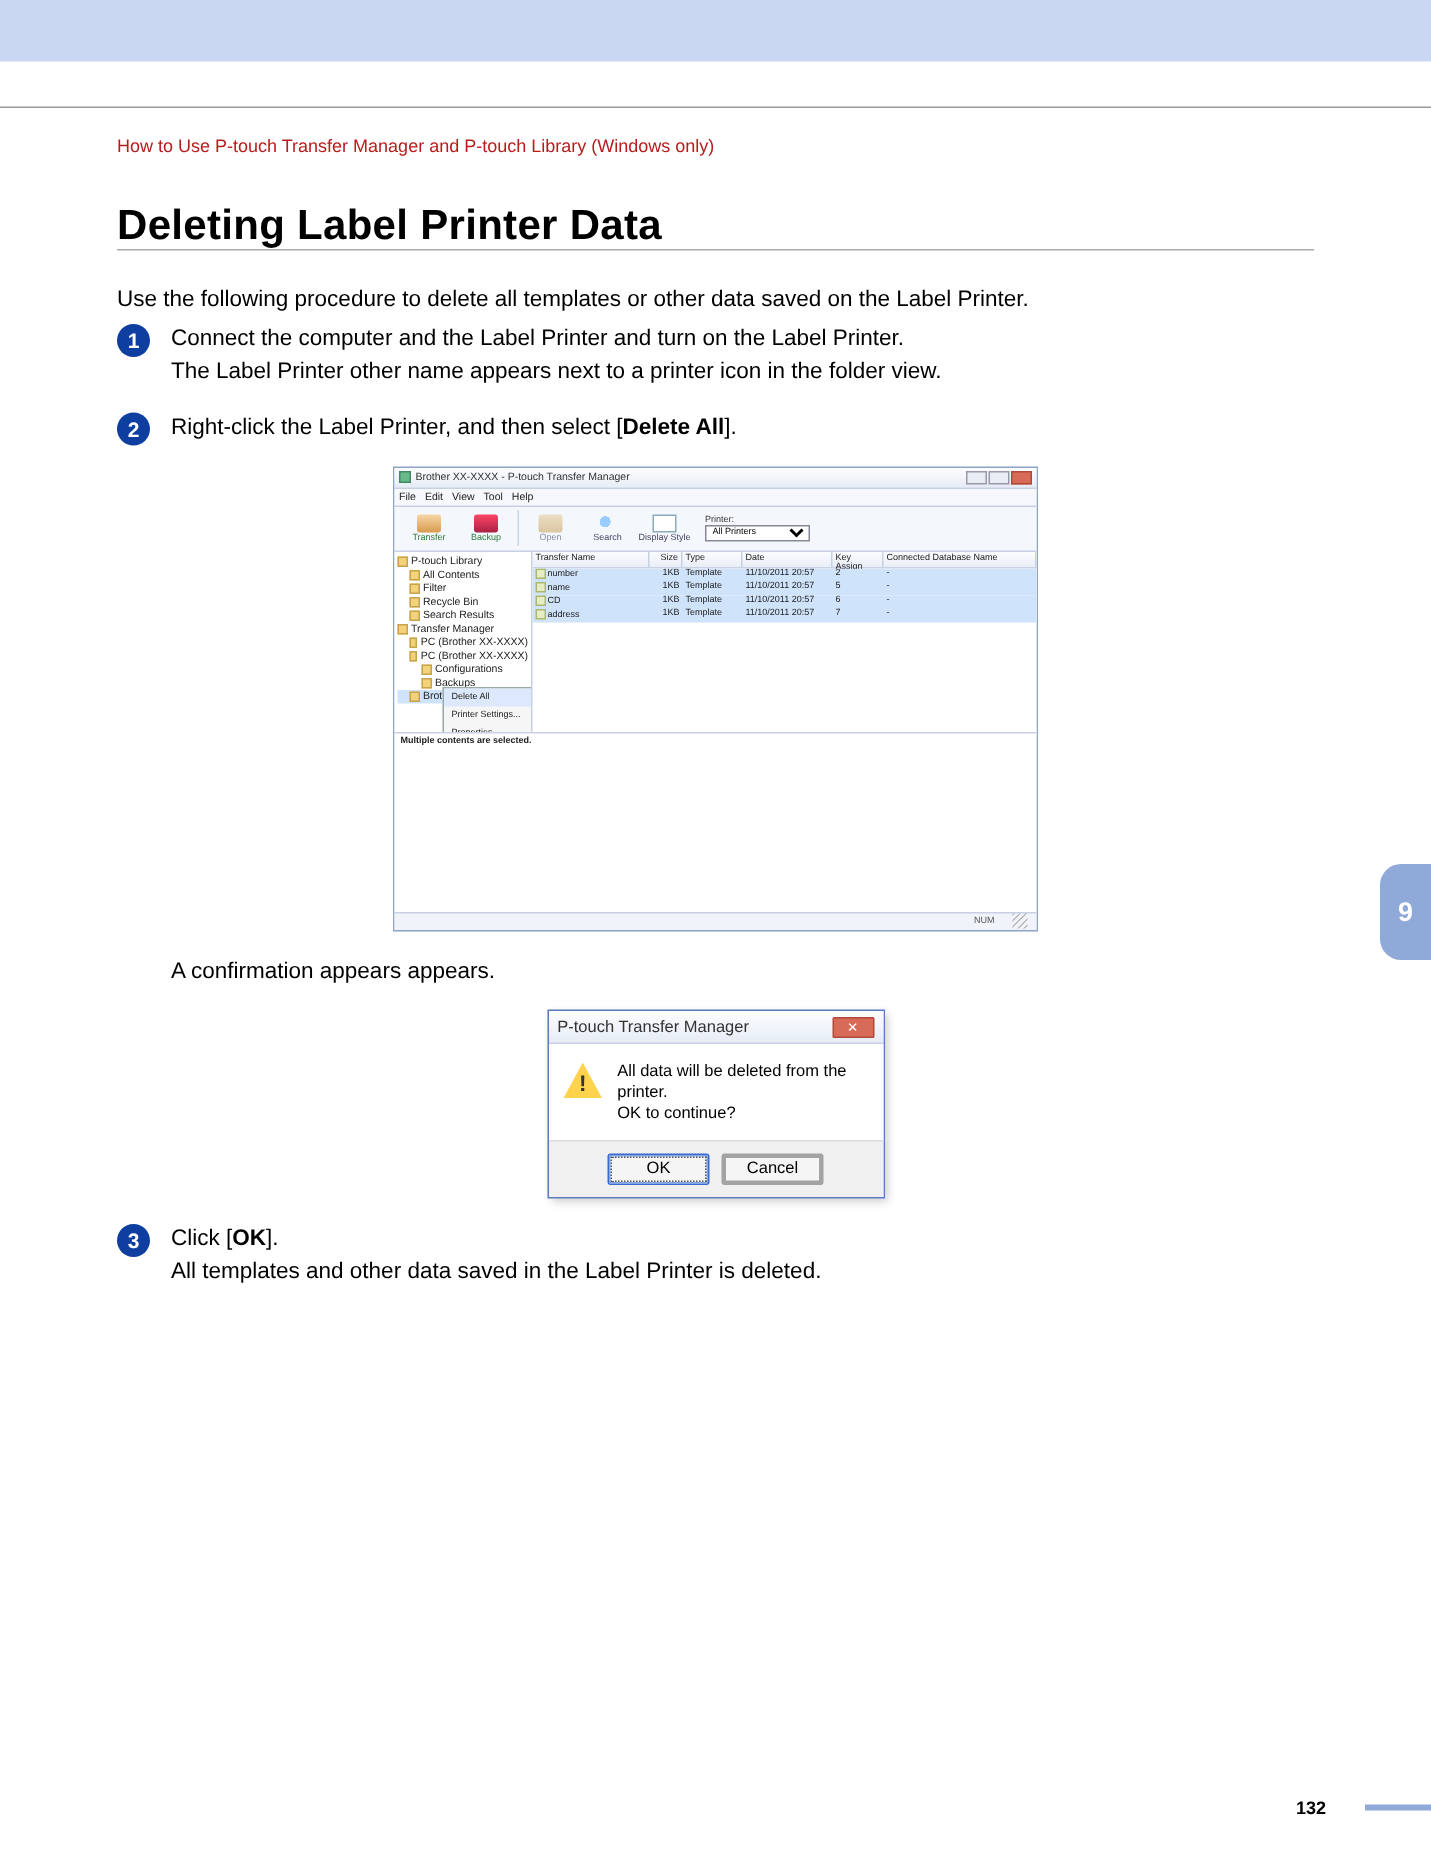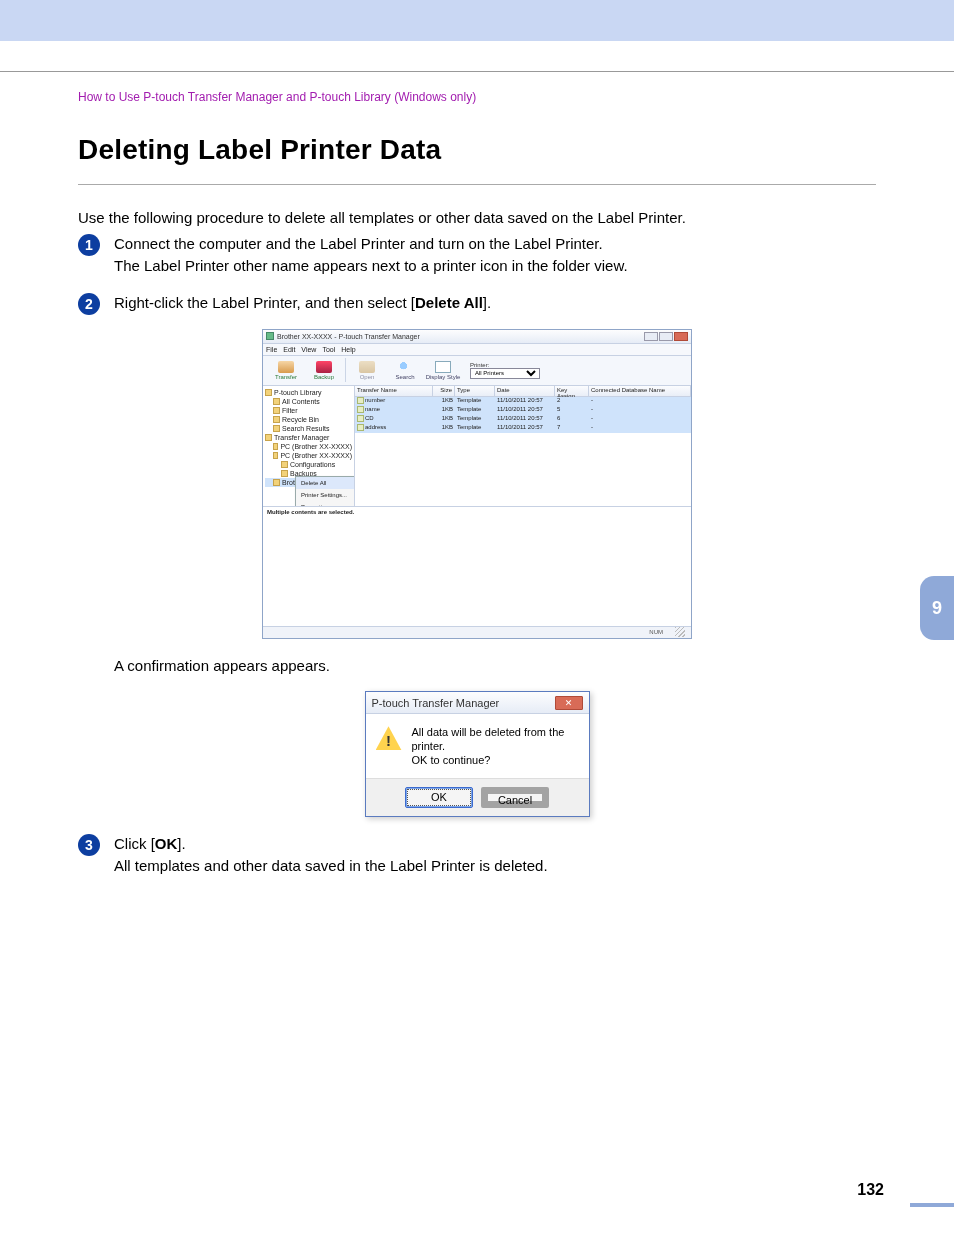--- a/index.html
+++ b/index.html
@@ -9,24 +9,24 @@
     background: #fff;
     font-family: Arial, Helvetica, sans-serif;
     color: #000;
     position: relative;
   }
   .top-bar { height: 41px; background: #c9d7f3; width: 100%; }
   .top-gap { height: 30px; }
   .hr-thin { border-top: 1px solid #999; margin: 0 0 0 0; }
   .content { padding: 0 78px; }
   .breadcrumb {
-    font-size: 12px; color: #a21caf; margin-top: 18px; margin-bottom: 30px;
+    font-size: 12px; color: #b91c1c; margin-top: 18px; margin-bottom: 30px;
   }
   .h1 {
-    font-size: 28px; font-weight: bold; margin-bottom: 18px;
+    font-size: 28px; font-weight: bold; 
     letter-spacing: 0.2px;
   }
   .h1-underline { border-bottom: 1px solid #aaa; margin-bottom: 22px; }
   .intro { font-size: 15px; margin-bottom: 4px; line-height: 1.45; }
   .step { display: flex; margin-bottom: 14px; }
   .step-bullet {
     width: 22px; height: 22px; border-radius: 50%;
     background: #0d3ea0; color: #fff; font-size: 14px; font-weight: bold;
     display: flex; align-items: center; justify-content: center;
     flex-shrink: 0; margin-right: 14px; margin-top: 1px;
@@ -127,34 +127,34 @@
     width: 26px; height: 24px; flex-shrink: 0;
     background: #ffd34e;
     clip-path: polygon(50% 0, 100% 100%, 0 100%);
     display: flex; align-items: flex-end; justify-content: center;
     color: #333; font-weight: bold; font-size: 15px; padding-bottom: 1px;
   }
   .dlg-msg { font-size: 11px; line-height: 1.25; }
   .dlg-btns { padding: 8px; display: flex; justify-content: center; gap: 8px; background: #f0f0f0; border-top: 1px solid #ddd; }
   .dlg-btn {
     width: 68px; height: 21px; font-size: 11px; background: #f5f5f5;
-    border: 7px solid #a3a3a3; border-radius: 2px;
+    border: 3px solid #a3a3a3; border-radius: 2px;
   }
   .dlg-btn.primary { outline: 1px dotted #555; outline-offset: -3px; border: 1px solid #3b6bd0; box-shadow: 0 0 0 1px #7ea6e8 inset; }
 
   
   .chapter-tab {
     position: absolute; right: 0; top: 576px; width: 34px; height: 64px;
     background: #8fa9d8; color: #fff; font-size: 18px; font-weight: bold;
     display: flex; align-items: center; justify-content: center;
     border-top-left-radius: 14px; border-bottom-left-radius: 14px;
   }
   
   .page-footer {
-    position: absolute; right: 70px; bottom: 36px; font-size: 16px; font-weight: bold;
+    position: absolute; right: 70px; bottom: 23px; font-size: 12px; font-weight: bold;
   }
   .footer-rule {
     position: absolute; right: 0; bottom: 28px; width: 44px; height: 4px; background: #8fa9d8;
   }
 </style>
 </head>
 <body>
 
 <div class="top-bar"></div>
 <div class="top-gap"></div>

